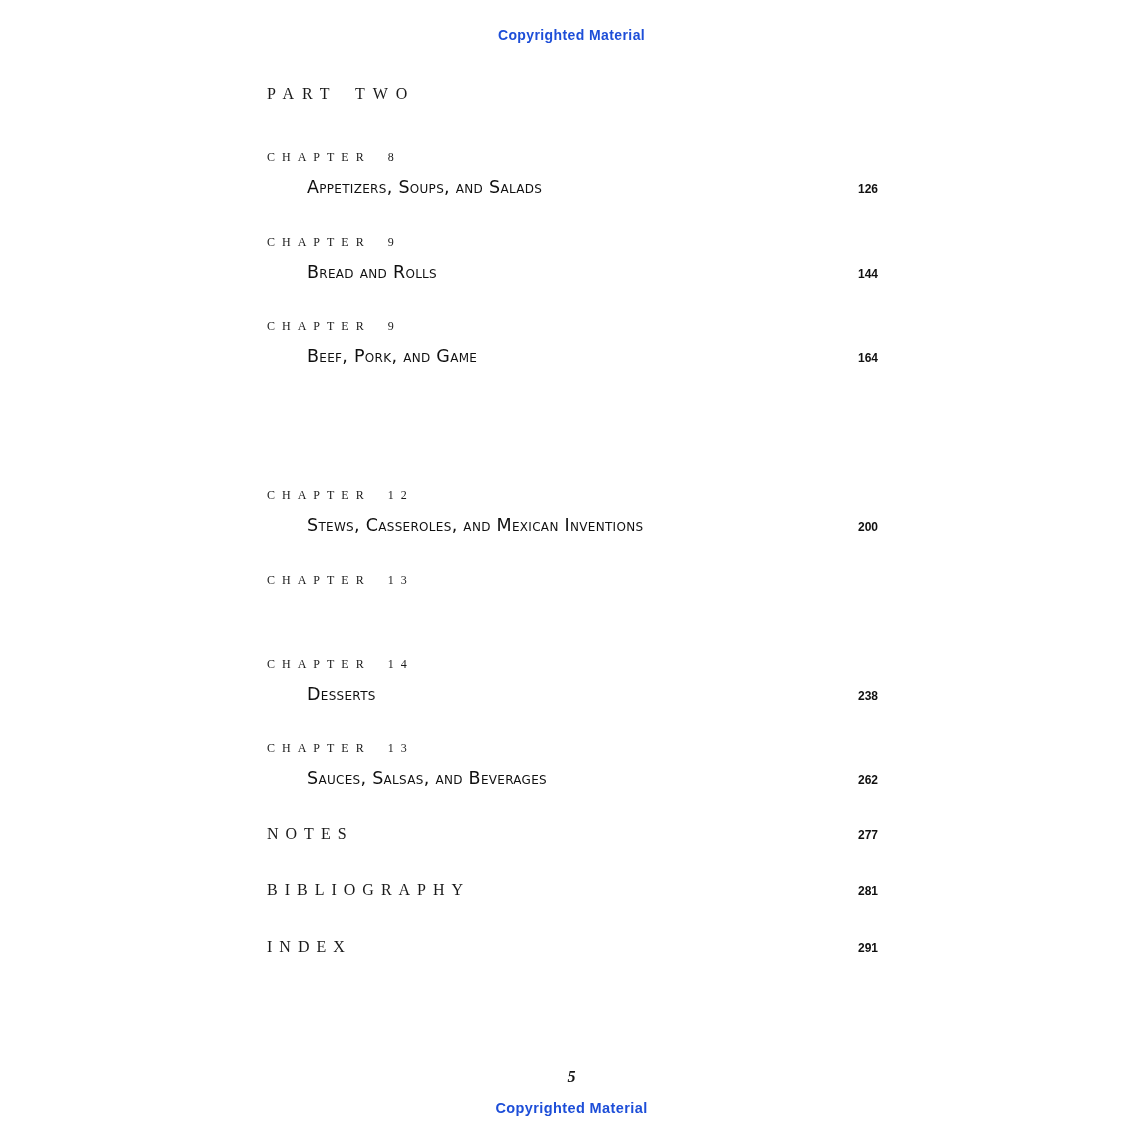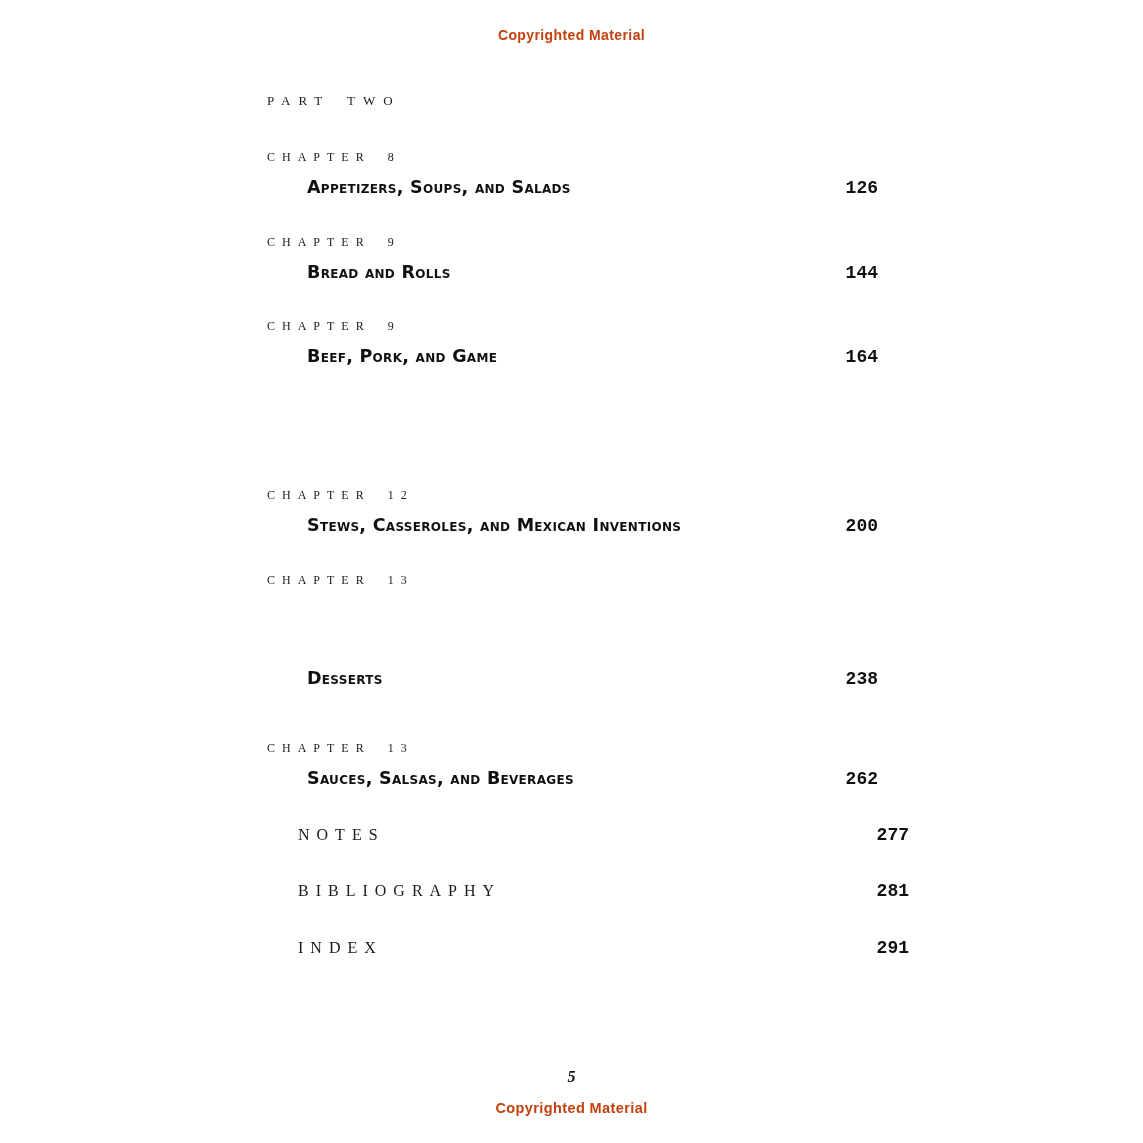--- a/index.html
+++ b/index.html
@@ -16,41 +16,41 @@
     font-family: "Liberation Serif", serif;
     color: #161616;
   }
   .notice {
     position: absolute;
     left: 0;
     width: 100%;
     text-align: center;
     font-family: "Liberation Sans", sans-serif;
     font-weight: bold;
-    color: #c2410c;
+    color: #1d4ed8;
     font-size: 14px;
     letter-spacing: 0.4px;
   }
   .notice.top { top: 27px; }
   .notice.bottom { top: 1100px; font-size: 14.5px; }
 
   .content {
     position: absolute;
     left: 267px;
     width: 611px;
     top: 0;
     height: 100%;
   }
 
   .part-heading {
     position: absolute;
     left: 0;
-    top: 93px;
-    font-family: "Liberation Serif", serif;
-    font-size: 13px;
+    top: 85px;
+    font-family: "Liberation Serif", serif;
+    font-size: 16px;
     font-weight: 500;
     letter-spacing: 8px;
     word-spacing: 6px;
     color: #1a1a1a;
   }
 
   .chapter {
     position: absolute;
     left: 0;
     width: 100%;
@@ -67,40 +67,39 @@
   .ch-row {
     margin-top: 12px;
     display: flex;
     justify-content: space-between;
     align-items: baseline;
   }
   .ch-title {
     padding-left: 40px;
     font-family: "DejaVu Sans", sans-serif;
     font-variant: small-caps;
-    font-weight: bold;
+    font-weight: normal;
     font-size: 17.5px;
     letter-spacing: 0.3px;
     color: #101010;
   }
   .pg-num {
-    font-family: Liberation Mono, monospace;
+    font-family: Liberation Sans, sans-serif;
     font-weight: bold;
-    font-size: 18px;
+    font-size: 12px;
     color: #101010;
   }
 
   .back-row {
     position: absolute;
     left: 0;
     width: 100%;
     display: flex;
     justify-content: space-between;
     align-items: baseline;
-    margin-left: 31px;
   }
   .bm-label {
     font-family: "Liberation Serif", serif;
     font-size: 16px;
     letter-spacing: 7px;
     color: #1a1a1a;
   }
 
   .folio {
     position: absolute;
@@ -157,20 +156,21 @@
         <span class="ch-title">Stews, Casseroles, and Mexican Inventions</span>
         <span class="pg-num">200</span>
       </div>
     </div>
 
     <div class="chapter" style="top:572px">
       <div class="ch-head">CHAPTER 13</div>
     </div>
 
     <div class="chapter" style="top:656px">
+      <div class="ch-head">CHAPTER 14</div>
       <div class="ch-row">
         <span class="ch-title">Desserts</span>
         <span class="pg-num">238</span>
       </div>
     </div>
 
     <div class="chapter" style="top:740px">
       <div class="ch-head">CHAPTER 13</div>
       <div class="ch-row">
         <span class="ch-title">Sauces, Salsas, and Beverages</span>

